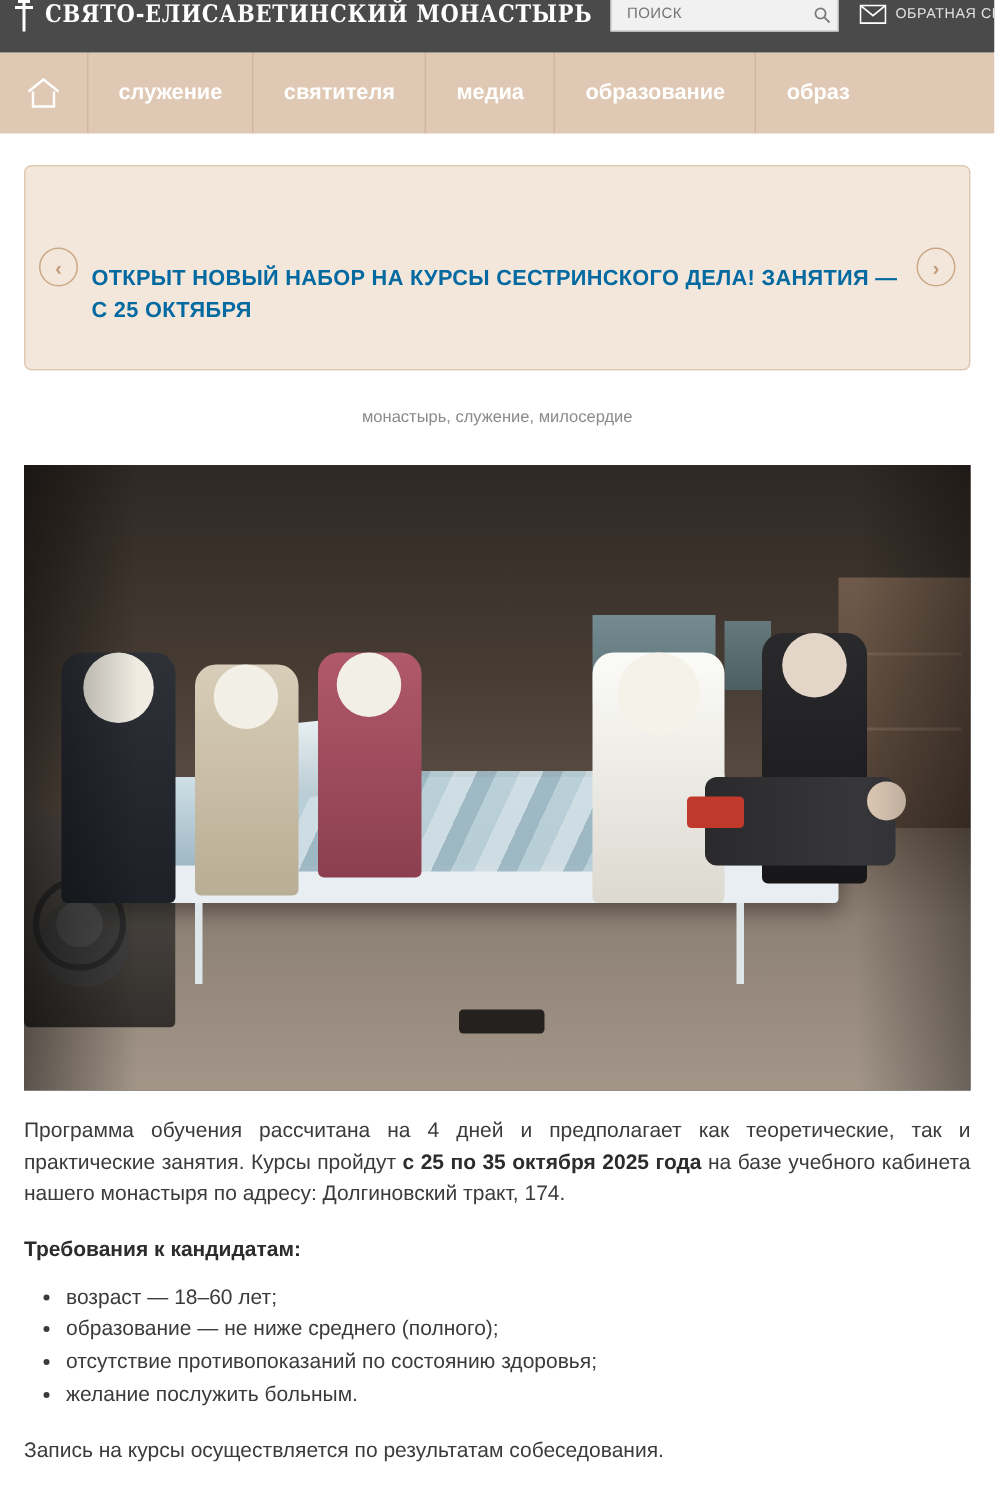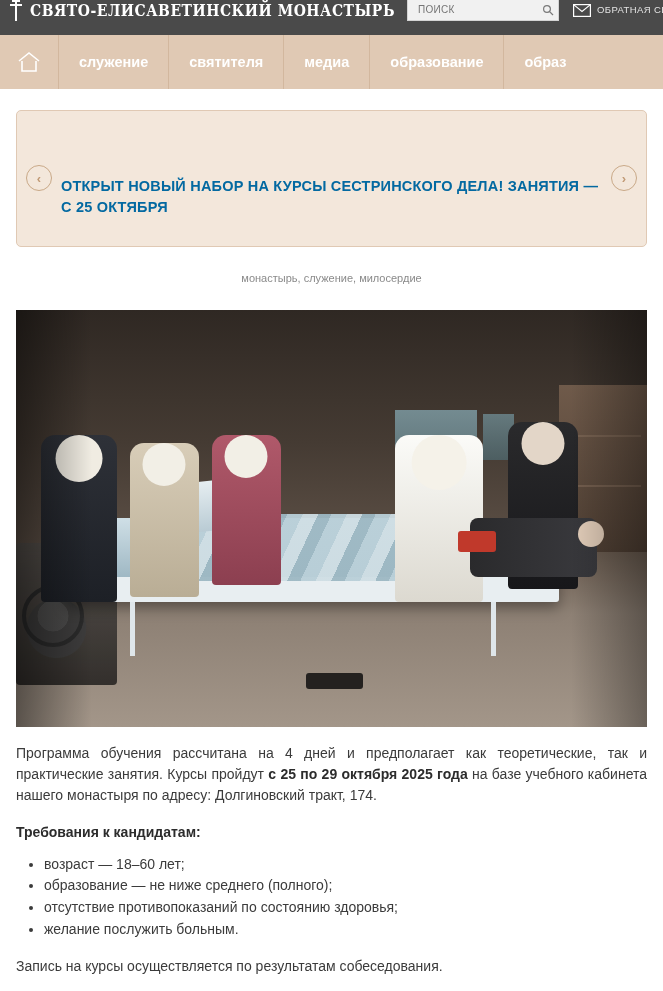--- a/index.html
+++ b/index.html
@@ -432,21 +432,21 @@
     <div class="fig-patient">
         <span class="head"></span>
       </div>
     <div class="ph-scarf"></div>
     <div class="ph-shoes"></div>
     <div class="ph-dark-l"></div>
     <div class="ph-dark-r"></div>
   </figure>
 
   <p class="para">
-    <span>Программа обучения рассчитана на 4 дней и предполагает как теоретические, так и практические занятия. Курсы пройдут </span><b>с 25 по 29 октября 2025 года</b><span> на базе учебного кабинета нашего монастыря по адресу: Долгиновский тракт, 174.</span>
+    <span>Программа обучения рассчитана на 4 дней и предполагает как теоретические, так и практические занятия. Курсы пройдут </span><b>с 25 по 35 октября 2025 года</b><span> на базе учебного кабинета нашего монастыря по адресу: Долгиновский тракт, 174.</span>
   </p>
 
   <p class="req-title">Требования к кандидатам:</p>
 
   <ul class="bullets">
     <li>возраст — 18–60 лет;</li>
     <li>образование — не ниже среднего (полного);</li>
     <li>отсутствие противопоказаний по состоянию здоровья;</li>
     <li>желание послужить больным.</li>
   </ul>

